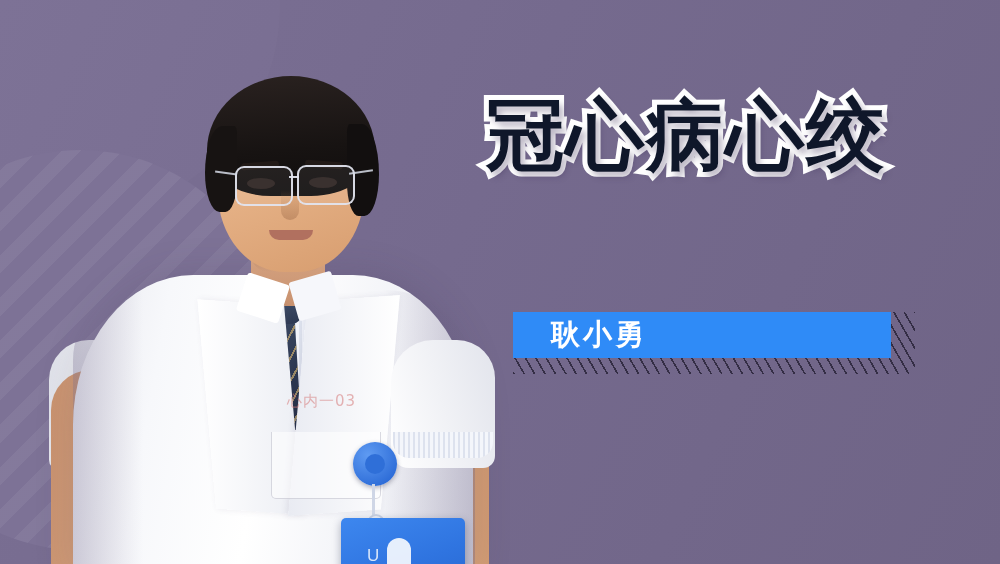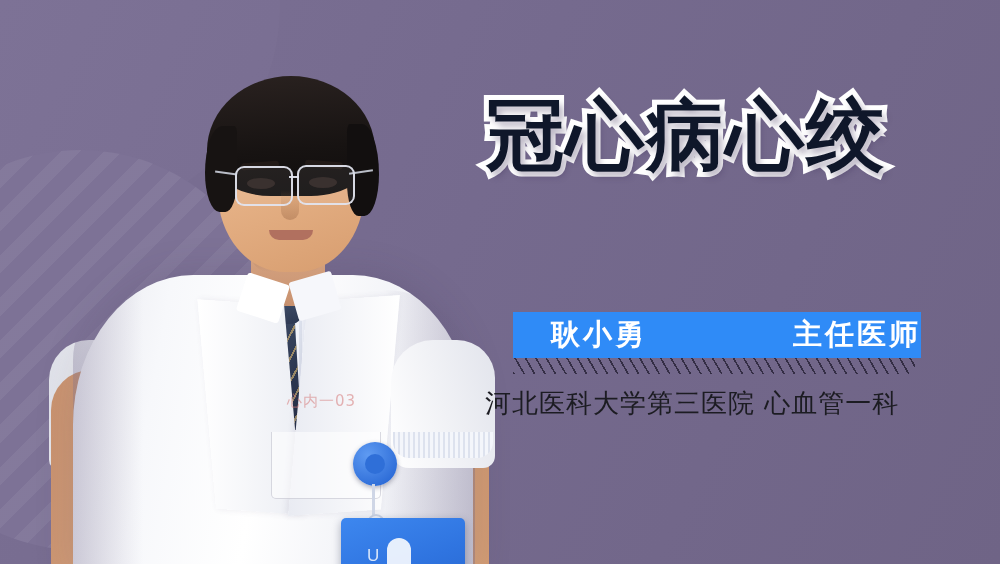--- a/index.html
+++ b/index.html
@@ -179,23 +179,23 @@
   .title-2{top:186px;}
 
   
   .hatch{
     position:absolute;left:513px;top:312px;width:402px;height:62px;
     background:repeating-linear-gradient(60deg,
       rgba(35,30,50,0.78) 0 1.6px, rgba(0,0,0,0) 1.6px 9px);
   }
   
   .banner{
-    position:absolute;left:513px;top:312px;width:408px;height:46px;
+    position:absolute;left:513px;top:312px;width:378px;height:46px;
     background:#2f8bf7;
-    display:flex;align-items:center;justify-content:space-between;
+    display:flex;align-items:center;
   }
   .banner-name{
     color:#ffffff;font-weight:bold;font-size:29px;letter-spacing:3px;
     font-family:"DejaVu Sans","Liberation Sans",sans-serif;
     margin-left:38px;
   }
   .banner-role{
     color:#ffffff;font-weight:bold;font-size:29px;letter-spacing:3px;
     font-family:"DejaVu Sans","Liberation Sans",sans-serif;
     margin-left:56px;
@@ -279,19 +279,17 @@
     <div class="ph badge"></div>
     <div class="badge-u">U</div>
     <div class="ph badge-slot"></div>
   </div>
 
   <div class="title title-1">冠心病心绞</div>
 
   <div class="hatch"></div>
   <div class="banner">
     <span class="banner-name">耿小勇</span>
-    <span class="banner-role">主任医师</span>
   </div>
 
-  <div class="subtitle">河北医科大学第三医院  心血管一科</div>
 
 
 </div>
 
 </body></html>

